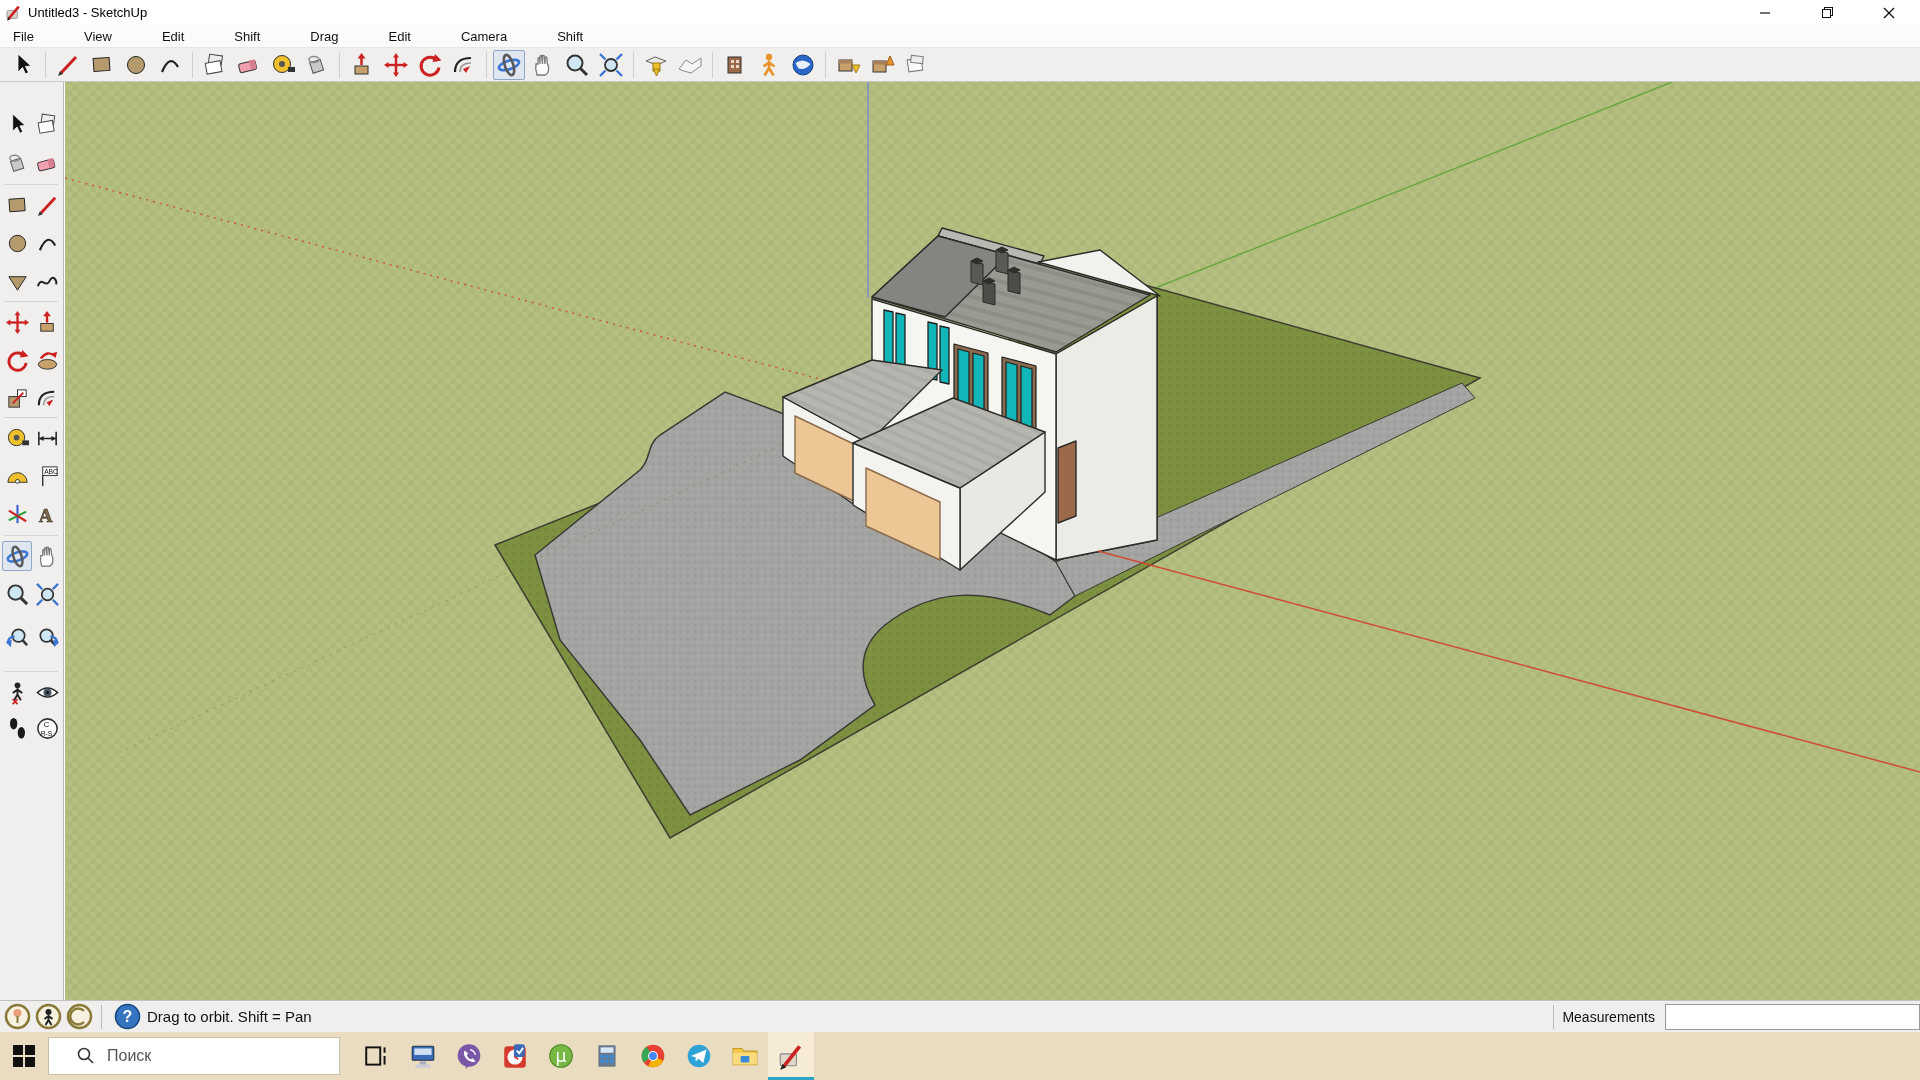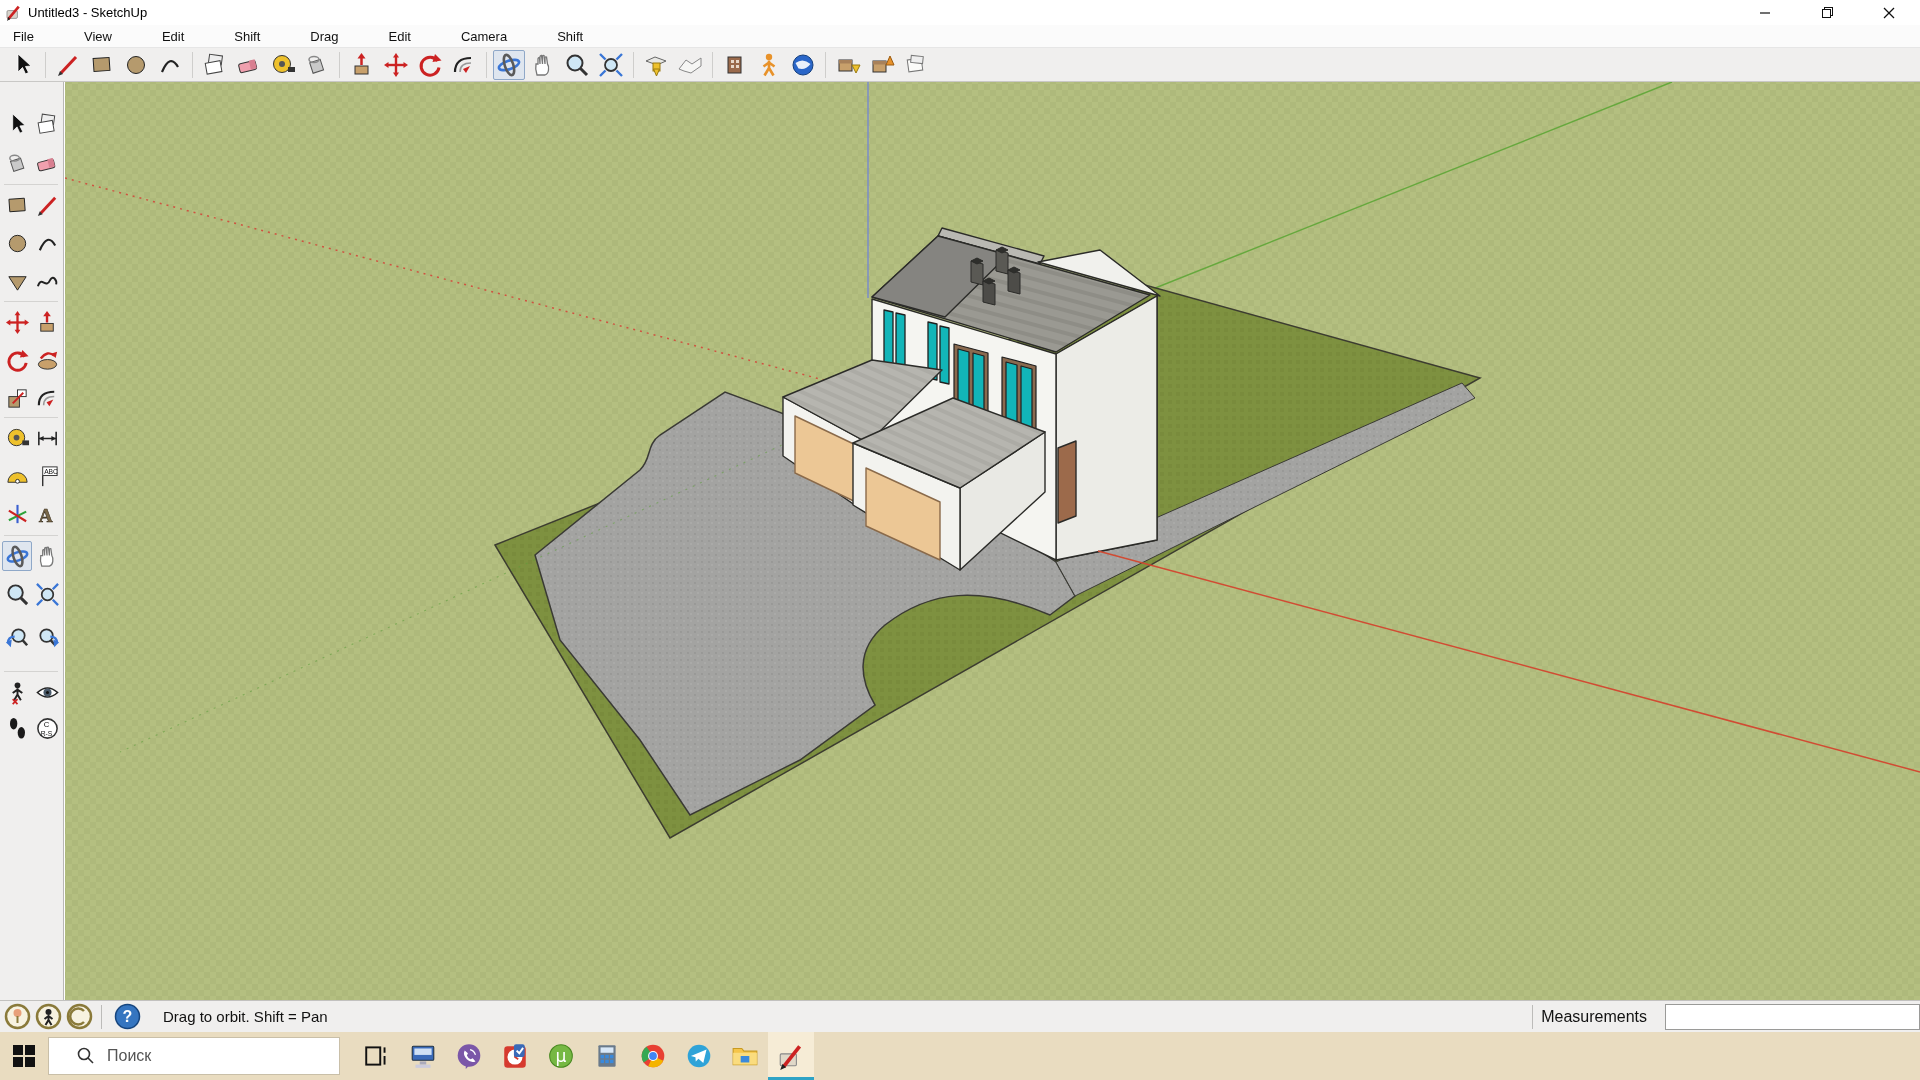--- a/index.html
+++ b/index.html
@@ -44,23 +44,23 @@
 
   
   .viewport { position:absolute; left:65px; top:82px; width:1855px; height:918px; }
   .viewport svg.scene { display:block; width:1855px; height:918px; }
 
   
   .statusbar { position:absolute; left:0; top:1000px; width:1920px; height:32px;
     background:#f0efee; border-top:1px solid #c2c1bf; display:flex; align-items:center; }
   .statusbar .sicon { width:27px; height:27px; margin-left:4px; }
   .statusbar .sdivider { width:1px; height:24px; background:#bcbbb9; margin:0 8px; }
-  .statusbar .hint { font-size:15px; color:#111; margin-left:22px; }
+  .statusbar .hint { font-size:15px; color:#111; margin-left:6px; }
   .statusbar .spacer { flex:1; }
-  .measure-label { font-size:16px; color:#111; margin-right:18px; }
+  .measure-label { font-size:14px; color:#111; margin-right:10px; }
   .measure-input { width:255px; height:26px; border:1px solid #9a9a98; background:#fff;
     font-size:14px; padding:0 6px; font-family:"Liberation Sans",sans-serif; }
 
   
   .taskbar { position:absolute; left:0; top:1032px; width:1920px; height:48px;
     background:#e9dcc0; display:flex; align-items:center; }
   .startbtn { width:48px; height:48px; display:flex; align-items:center; justify-content:center; }
   .searchbox { width:292px; height:38px; background:#fff; border:1px solid #c9bfa8;
     display:flex; align-items:center; padding-left:28px; }
   .searchbox .stext { font-size:16px; color:#555; margin-left:12px; }

